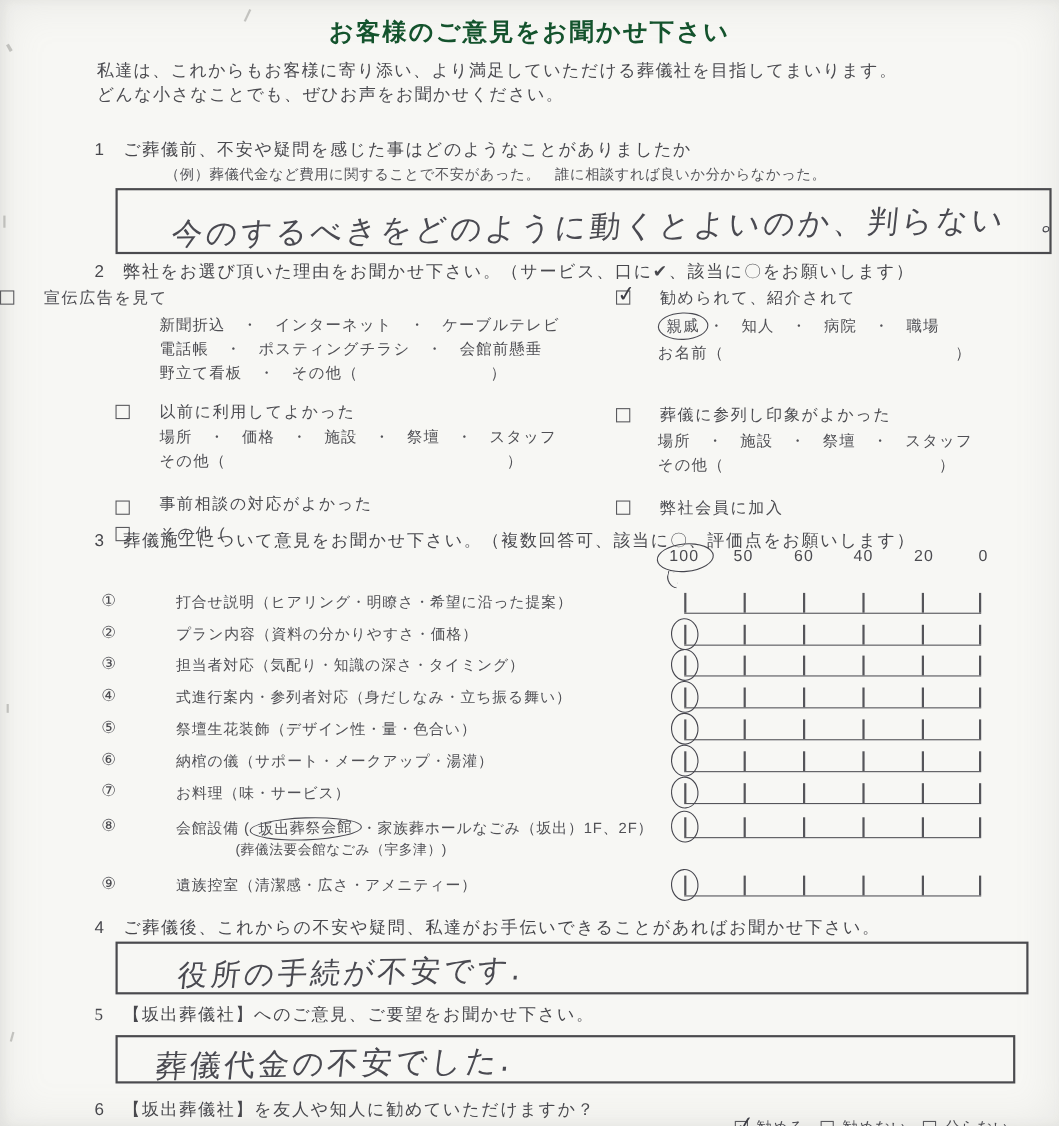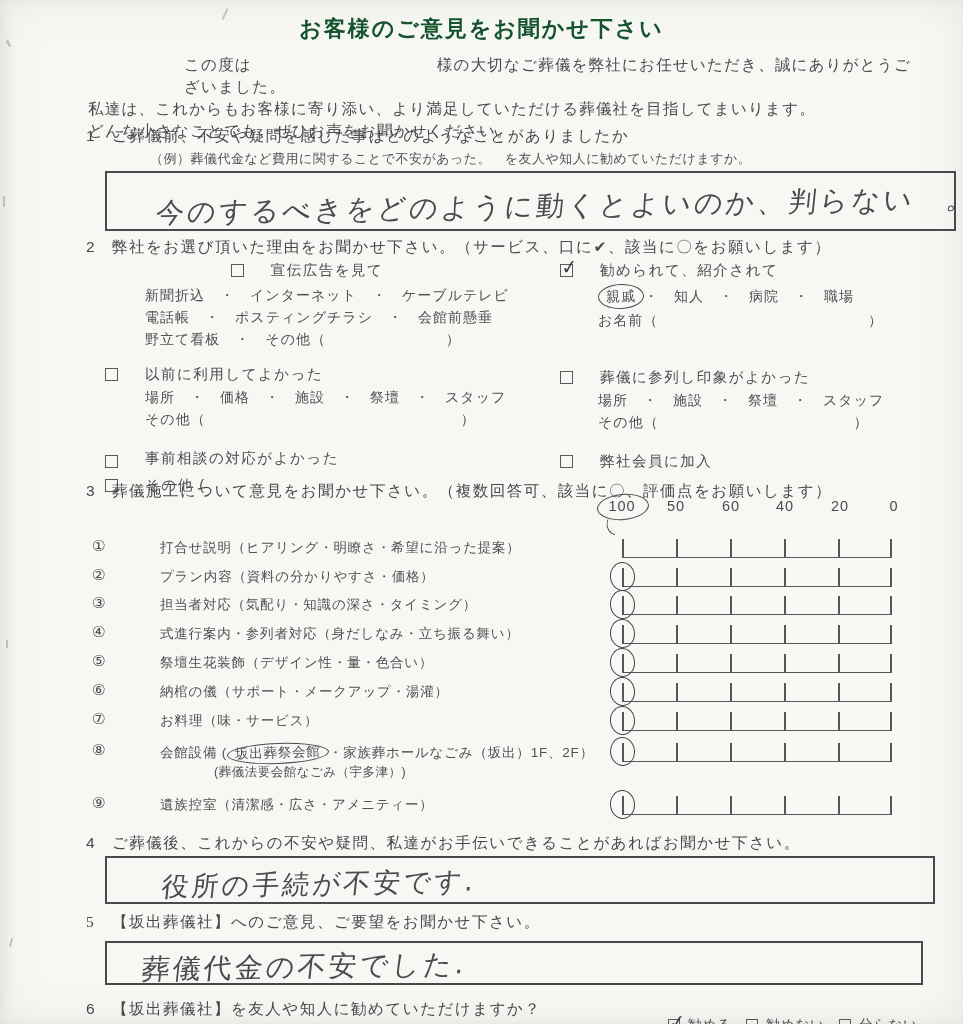--- a/index.html
+++ b/index.html
@@ -85,35 +85,34 @@
 
   <div class="artifact" style="left:224px;top:8px;width:2px;height:12px;transform:rotate(25deg);"></div>
   <div class="artifact" style="left:7px;top:40px;width:3px;height:7px;transform:rotate(-30deg);"></div>
   <div class="artifact" style="left:3px;top:196px;width:2px;height:11px;"></div>
   <div class="artifact" style="left:6px;top:640px;width:2px;height:8px;"></div>
   <div class="artifact" style="left:10px;top:938px;width:2px;height:9px;transform:rotate(15deg);"></div>
 
   <div class="title">お客様のご意見をお聞かせ下さい</div>
 
   <div class="intro">
-    <div class="ind"><span>この度は</span><span class="spacer"></span><span>様の大切なご葬儀を弊社にお任せいただき、誠にありがとうございました。</span></div>
     <div>私達は、これからもお客様に寄り添い、より満足していただける葬儀社を目指してまいります。</div>
     <div>どんな小さなことでも、ぜひお声をお聞かせください。</div>
   </div>
 
   <div class="qhead" style="top:126px;"><span class="qnum">1</span><span>ご葬儀前、不安や疑問を感じた事はどのようなことがありましたか</span></div>
-  <div class="example" style="top:150px;">（例）葬儀代金など費用に関することで不安があった。　を友人や知人に勧めていただけますか。</div>
+  <div class="example" style="top:150px;">（例）葬儀代金など費用に関することで不安があった。　誰に相談すれば良いか分からなかった。</div>
   <div class="abox" style="top:171px;width:851px;height:60px;">
     <span class="hw" style="font-size:28px;margin:14px 0 0 50px;">今のするべきをどのように動くとよいのか、判らない　。</span>
   </div>
 
   <div class="qhead" style="top:237px;"><span class="qnum">2</span><span>弊社をお選び頂いた理由をお聞かせ下さい。（サービス、口に✔、該当に〇をお願いします）</span></div>
 
   <div class="q2col" style="left:0;top:260px;">
-    <div class="opt" style="margin-left:105px;justify-content:center;">
+    <div class="opt" style="">
       <span class="cb"></span>
       <span class="optlabel">宣伝広告を見て</span>
     </div>
     <div style="margin-left:145px;margin-top:4px;">
       <div class="subline">新聞折込　・　インターネット　・　ケーブルテレビ</div>
       <div class="subline">電話帳　・　ポスティングチラシ　・　会館前懸垂</div>
       <div class="subline">野立て看板　・　その他（　　　　　　　　）</div>
     </div>
     <div class="opt" style="margin-left:105px;margin-top:14px;">
       <span class="cb"></span>

